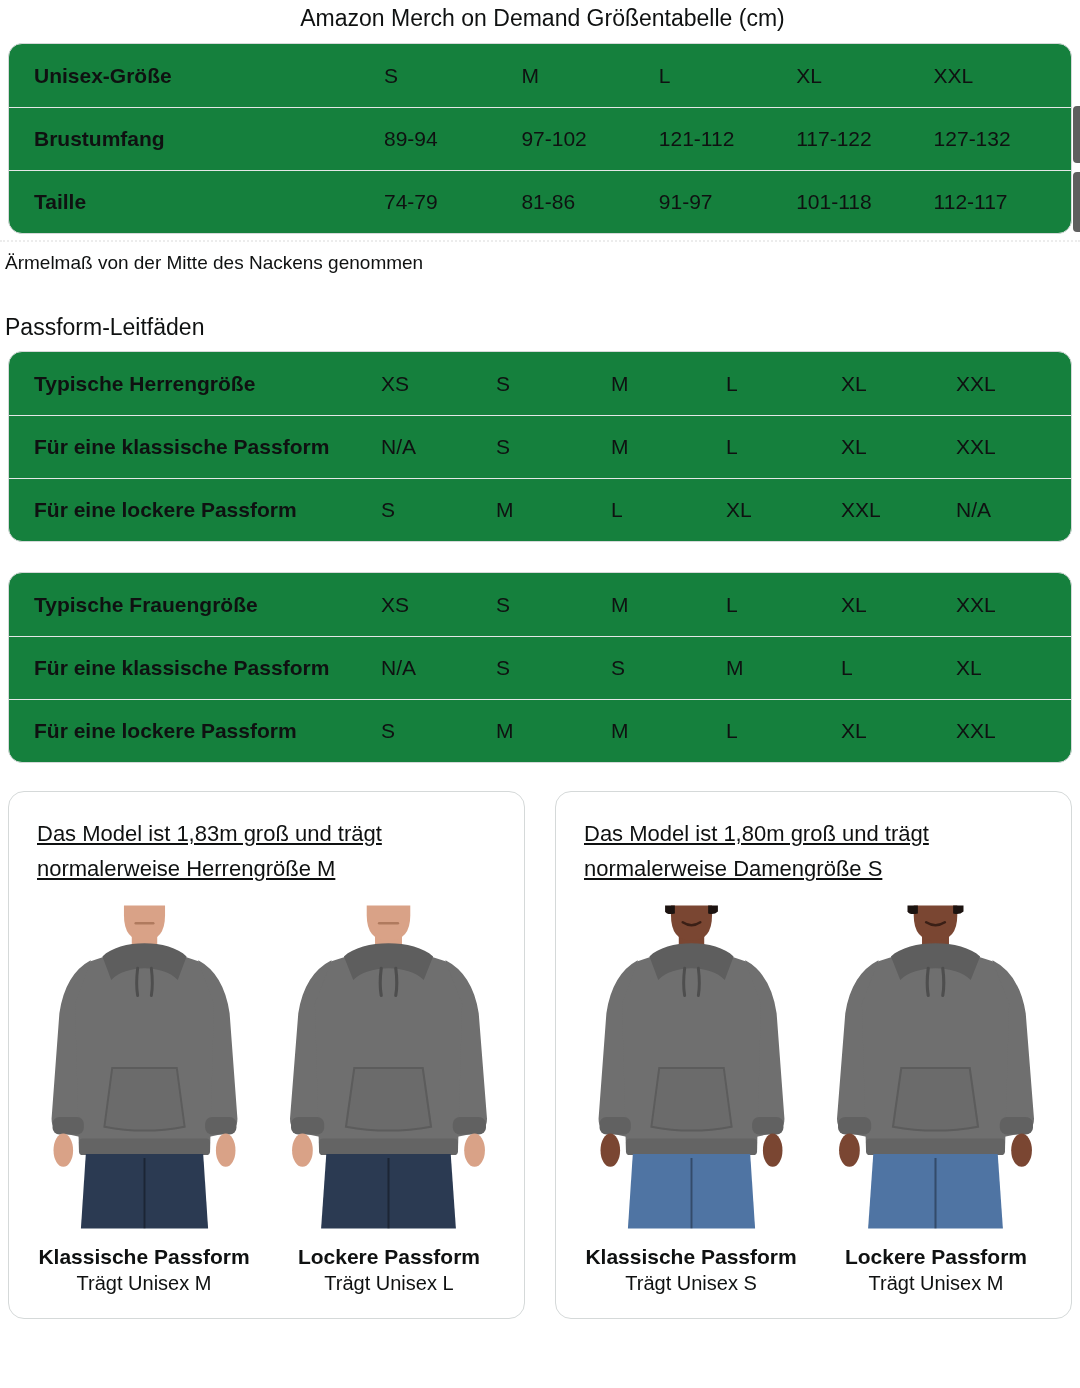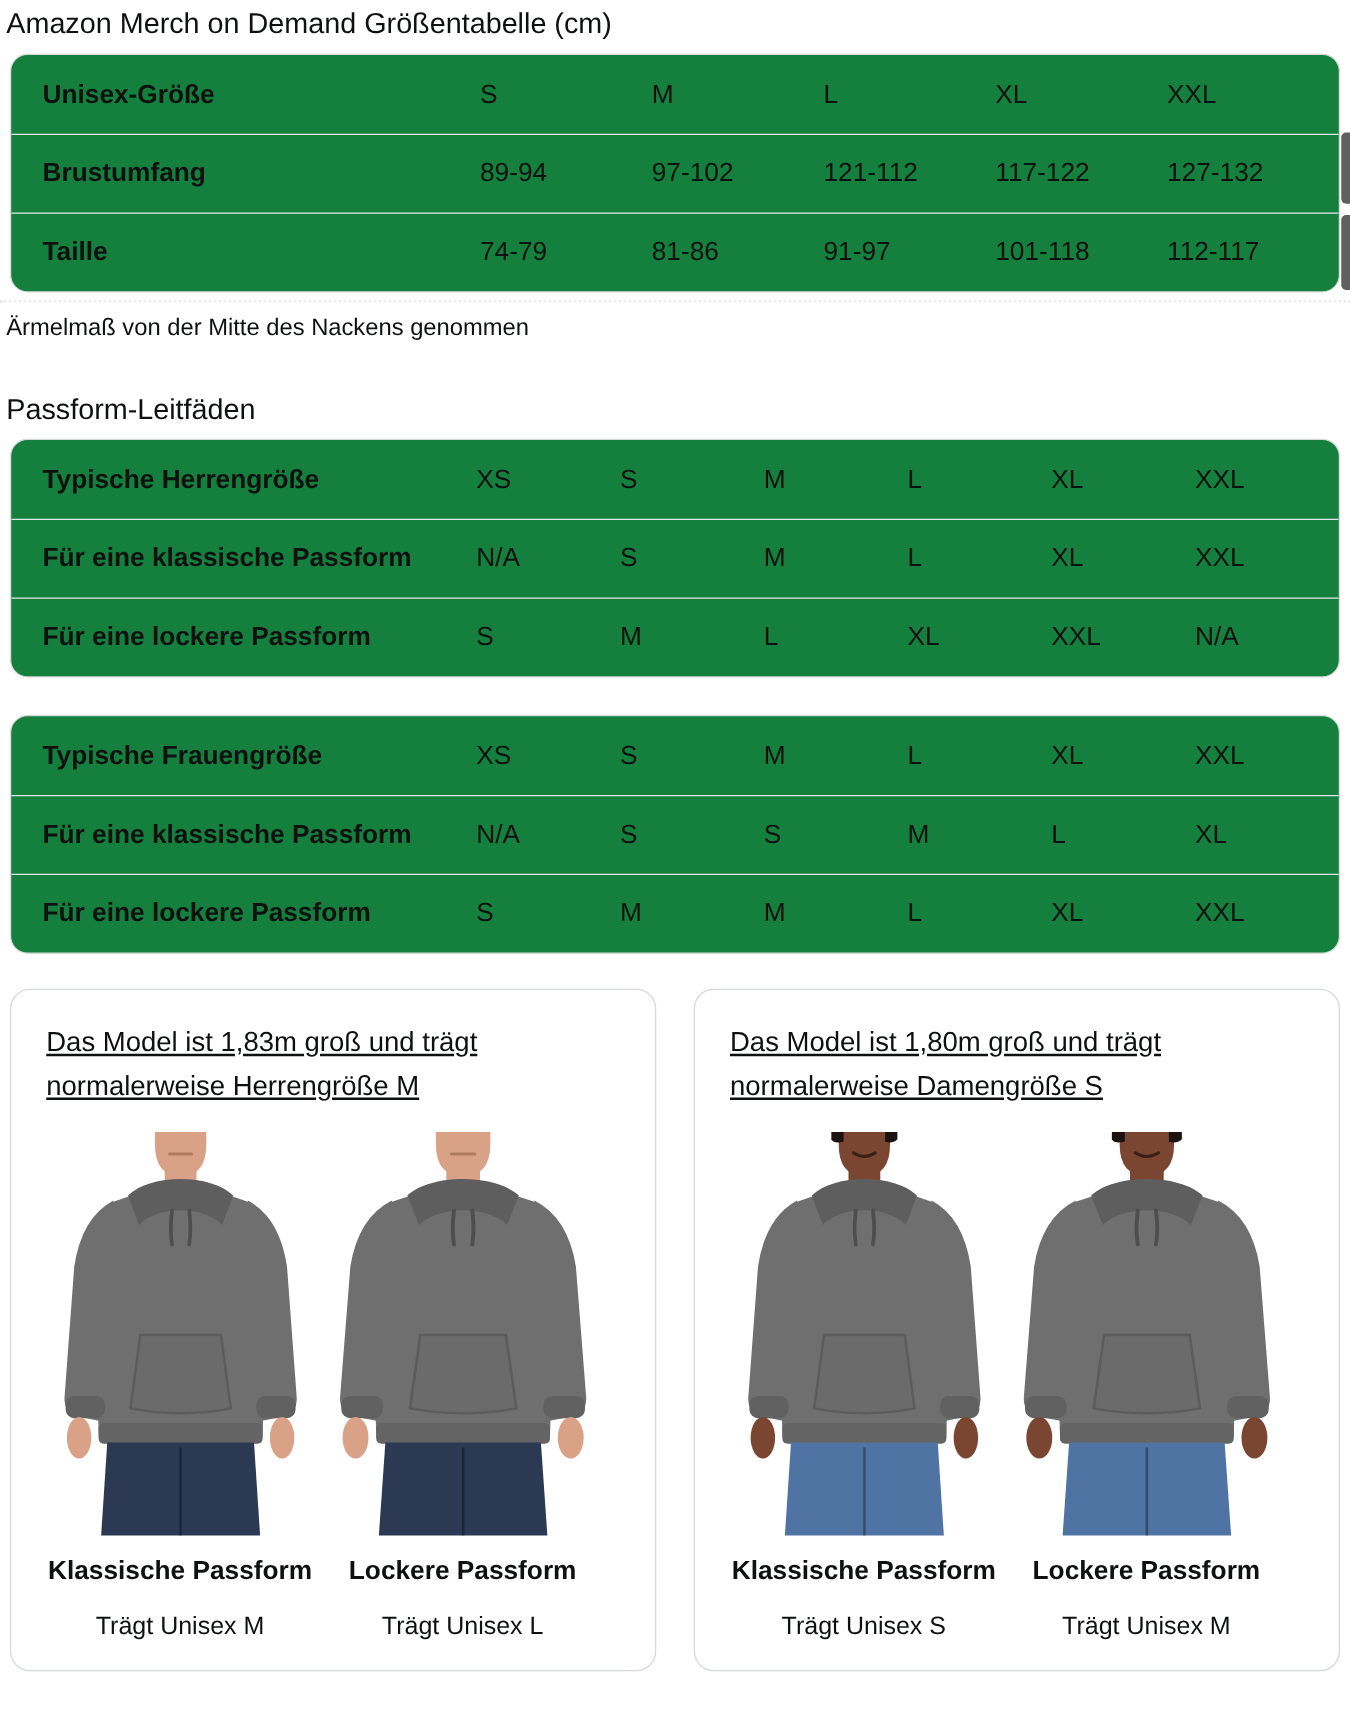--- a/index.html
+++ b/index.html
@@ -10,20 +10,21 @@
     background: #ffffff;
     position: relative;
     overflow: hidden;
   }
 
   .page-title {
     font-size: 23px;
     font-weight: 400;
     padding: 4px 0 0 5px;
     line-height: 28px;
+    text-align: center;
   }
 
   
   .size-card {
     margin: 11px 8px 0 8px;
     border: 1px solid #D5D9D9;
     border-radius: 14px;
     overflow: hidden;
     background: #15803d;
   }
@@ -86,28 +87,28 @@
   .model-card.female { --skin: var(--skin-dark);  --jeans: var(--jeans-light); --mouth: #3A1F16; }
 
   .model-description {
     font-size: 22px;
     line-height: 35px;
     padding-left: 6px;
     text-decoration: underline;
   }
   .figure-row {
     display: flex;
-    justify-content: flex-start;
+    justify-content: space-between;
     margin-top: 16px;
   }
   .fit-figure { width: 48%; text-align: center; }
   .figure-photo { width: 100%; height: 330px; display: flex; justify-content: center; }
   .fit-figure.loose svg { transform: scaleX(1.06); }
   .figure-caption-fit  { font-size: 21px; font-weight: 700; margin-top: 12px; line-height: 26px; }
-  .figure-caption-size { font-size: 20px; font-weight: 400; margin-top: 19px; line-height: 25px; }
+  .figure-caption-size { font-size: 20px; font-weight: 400; margin-top: 1px; line-height: 25px; }
 </style>
 </head>
 <body>
 
 <div class="page-title">Amazon Merch on Demand Größentabelle (cm)</div>
 
 <div class="size-card cols-5">
   <div class="t-row">
     <div class="t-label">Unisex-Größe</div>
     <div class="t-cell">S</div>

